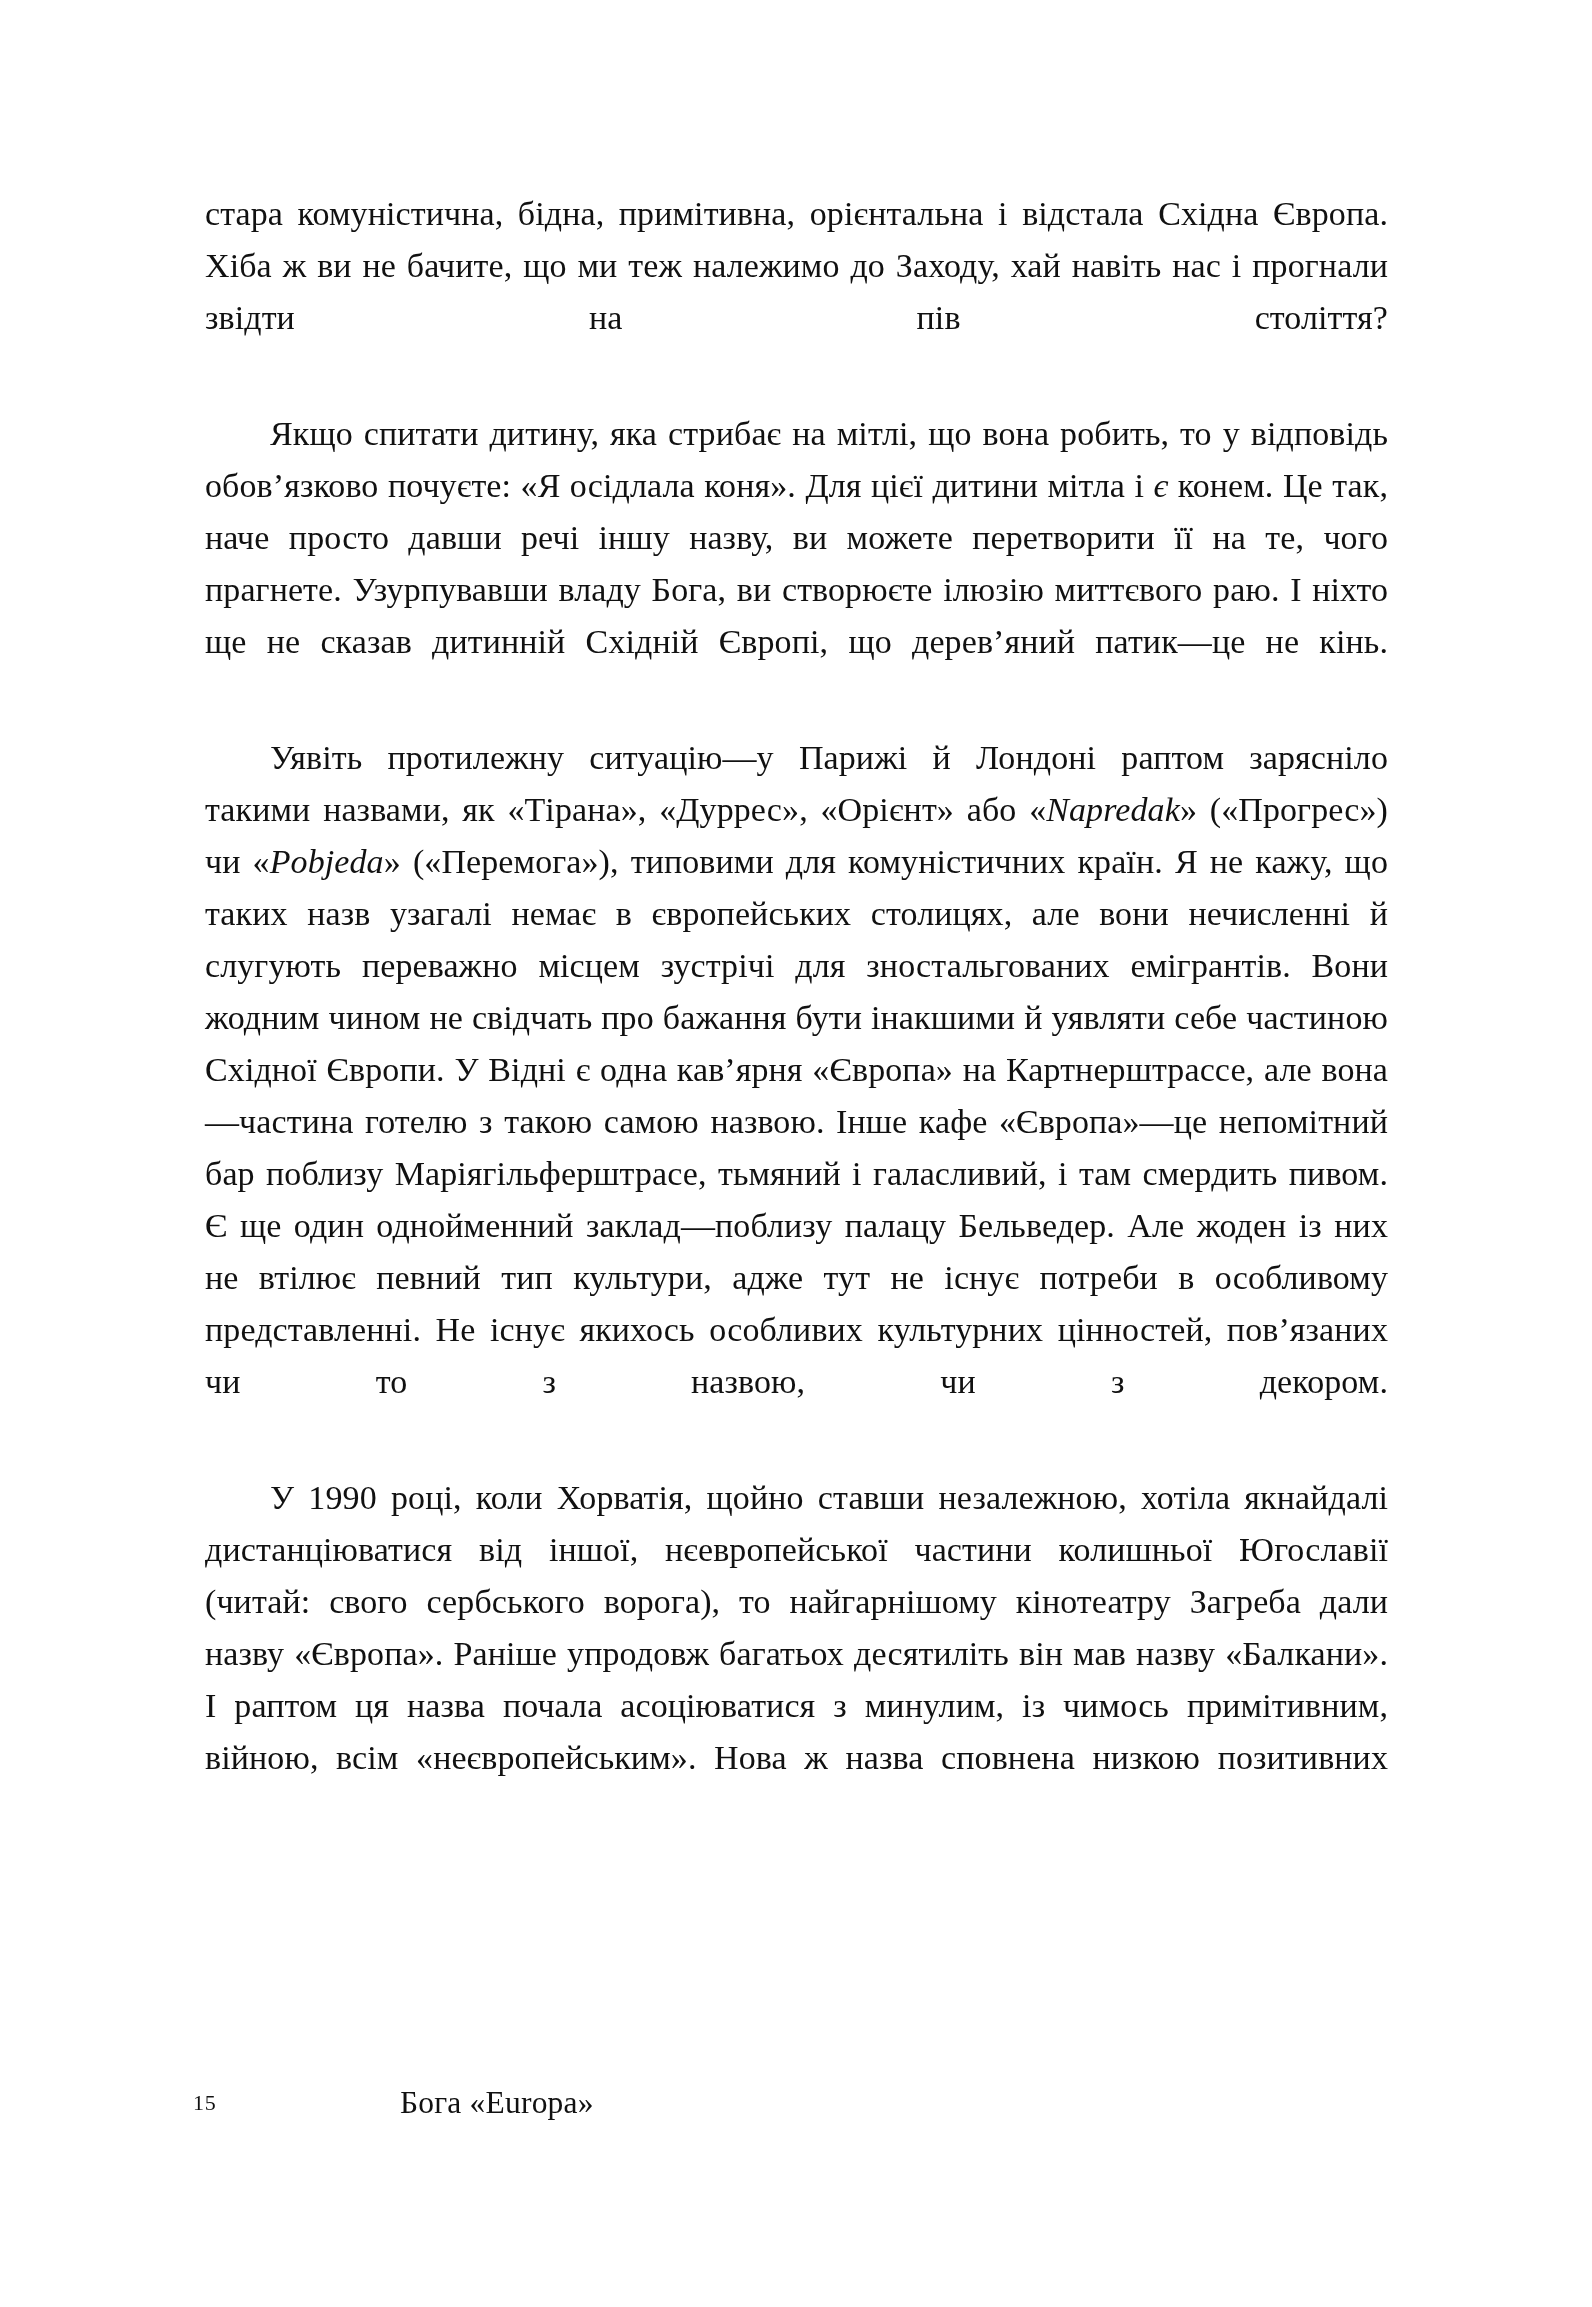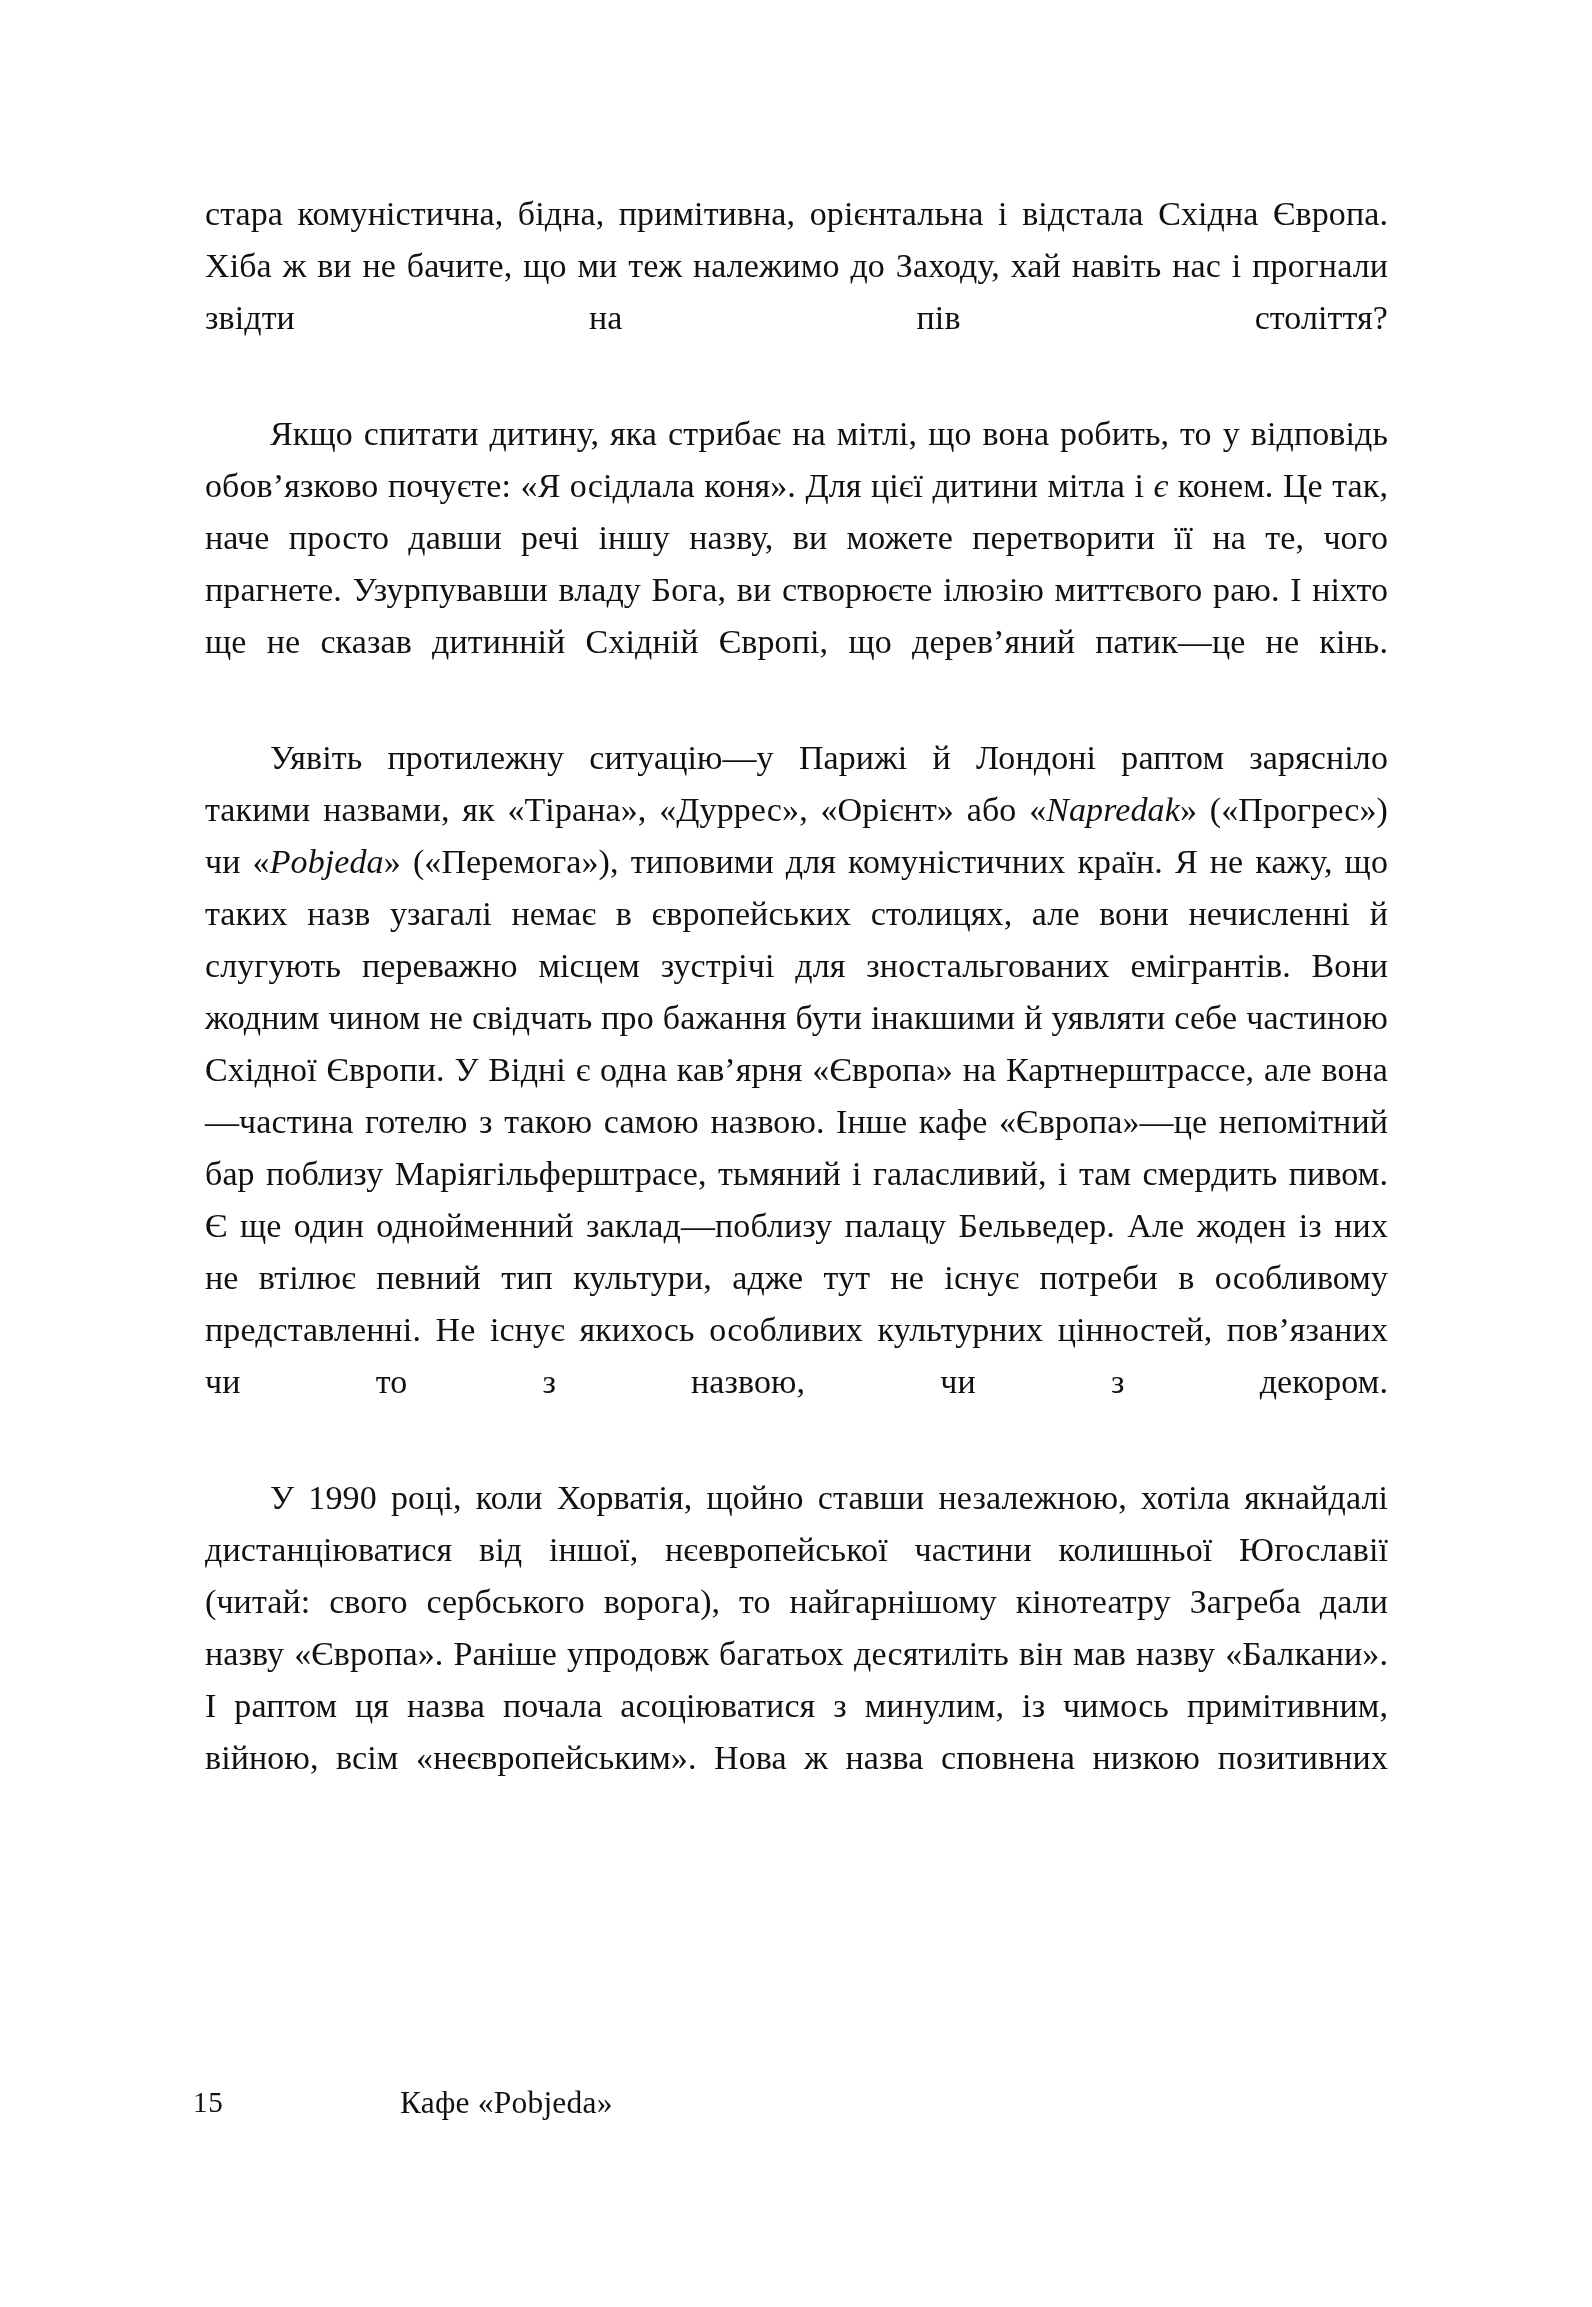--- a/index.html
+++ b/index.html
@@ -61,21 +61,21 @@
     left: 193px;
     top: 2081px;
     width: 1207px;
     height: 50px;
   }
 
   .folio {
     position: absolute;
     left: 0;
     top: 0;
-    font-size: 29px;
+    font-size: 22px;
     line-height: 43px;
     letter-spacing: 0.8px;
     font-variant-numeric: oldstyle-nums;
     font-feature-settings: "onum" 1;
   }
 
   .runhead {
     position: absolute;
     left: 207px;
     top: 0;
@@ -105,17 +105,17 @@
     </p>
 
     <p class="para indent">
       <span>У 1990 році, коли Хорватія, щойно ставши незалежною, хотіла якнайдалі дистанціюватися від іншої, нєевропейської частини колишньої Югославії (читай: свого сербського ворога), то найгарнішому кінотеатру Загреба дали назву «Європа». Раніше упродовж багатьох десятиліть він мав назву «Балкани». І раптом ця назва почала асоціюватися з минулим, із чимось примітивним, війною, всім «неєвропейським». Нова ж назва сповнена низкою позитивних</span>
     </p>
 
   </div>
 
   <div class="footer">
     <div class="folio">15</div>
-    <div class="runhead">Кафе «Pobjeda»</div>
+    <div class="runhead">Бога «Europa»</div>
   </div>
 
 </div>
 
 
 </body></html>

